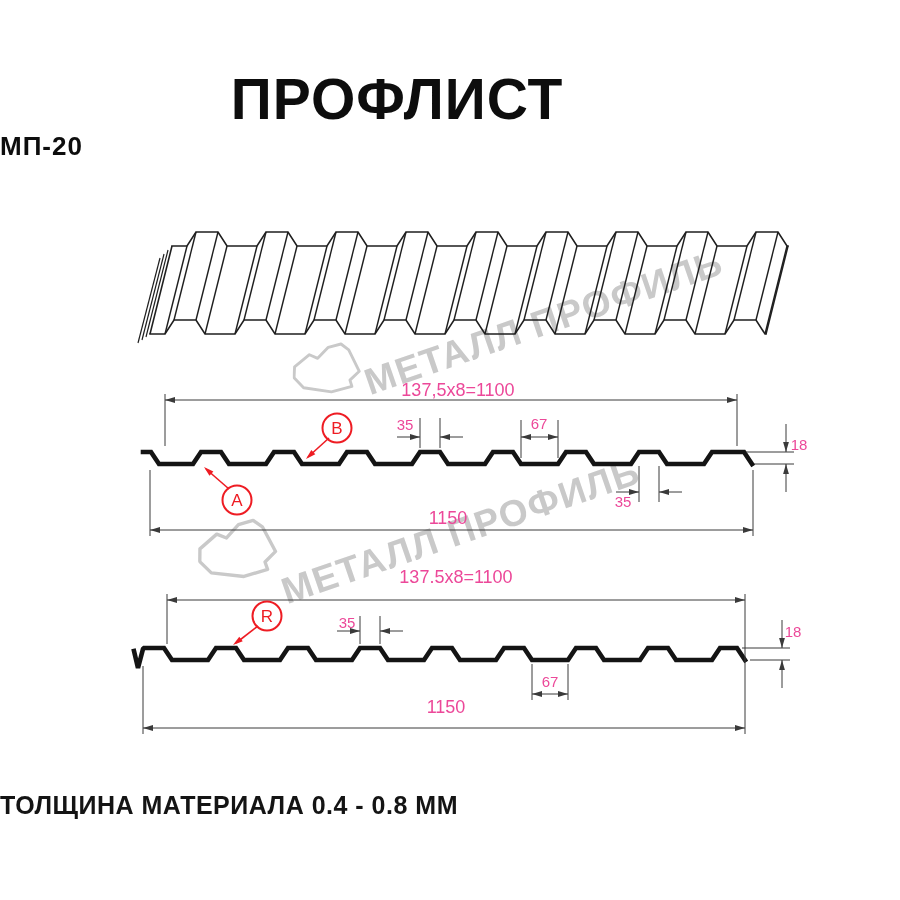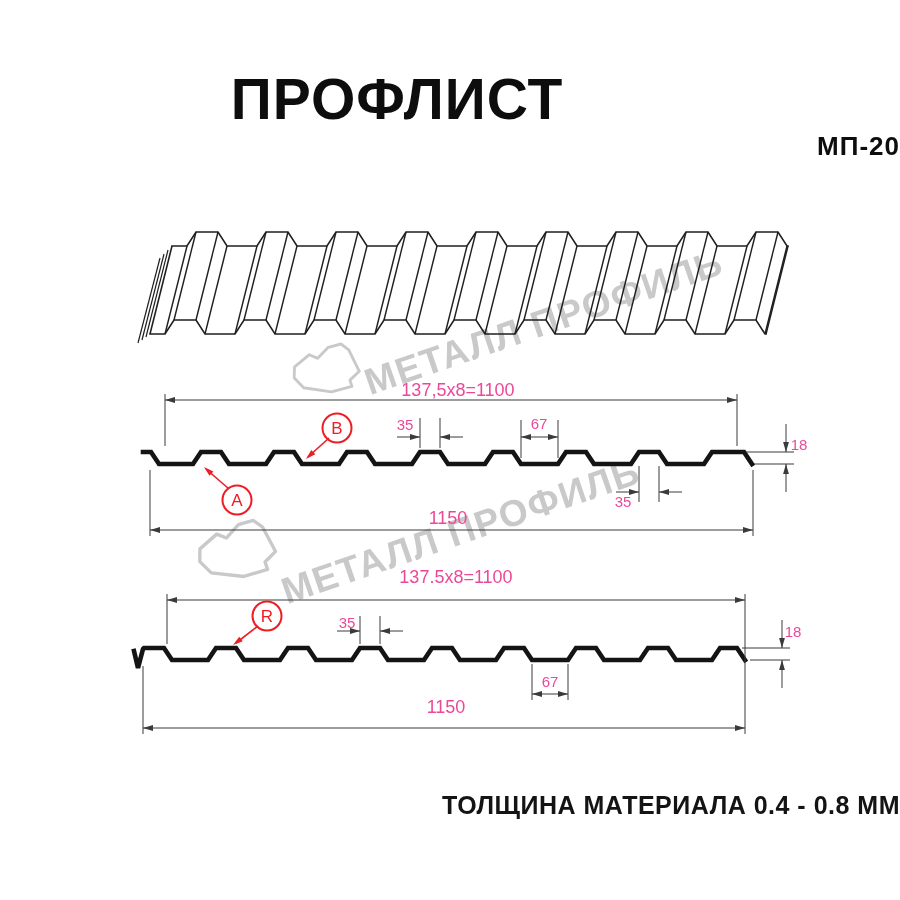--- a/index.html
+++ b/index.html
@@ -1,22 +1,22 @@
 <!DOCTYPE html>
 <html><head>
 <meta charset="utf-8">
 <style>
   html,body{margin:0;padding:0;background:#fff;}
   body{width:900px;height:900px;position:relative;overflow:hidden;
        font-family:"Liberation Sans","DejaVu Sans",sans-serif;color:#111;}
   .title{position:absolute;top:66px;left:0;width:794px;text-align:center;
          font-size:57px;font-weight:800;letter-spacing:1px;color:#0d0d0d;}
-  .subtitle{position:absolute;top:131px;left:0;width:900px;text-align:right;
+  .subtitle{position:absolute;top:131px;left:0;width:900px;text-align:left;
             font-size:26px;font-weight:600;letter-spacing:1px;color:#0d0d0d;}
-  .footer{position:absolute;top:791px;left:0;width:900px;text-align:right;
+  .footer{position:absolute;top:791px;left:0;width:900px;text-align:left;
           font-size:25px;font-weight:600;letter-spacing:.5px;color:#141414;}
   svg.draw{position:absolute;left:0;top:0;}
   .dim{position:absolute;transform:translate(-50%,-50%);font-size:15px;color:#ec4899;
        white-space:nowrap;line-height:1;}
   .dim.big{font-size:18px;}
   .badge{position:absolute;width:27px;height:27px;border:2.5px solid #ee1c23;border-radius:50%;
          display:flex;align-items:center;justify-content:center;font-size:17px;line-height:1;
          color:#ee1c23;transform:translate(-50%,-50%);background:transparent;}
   .wm-text{position:absolute;font-weight:700;color:#c9c9c9;font-size:37px;letter-spacing:1.5px;
            white-space:nowrap;transform-origin:0 50%;transform:rotate(-19deg);}

